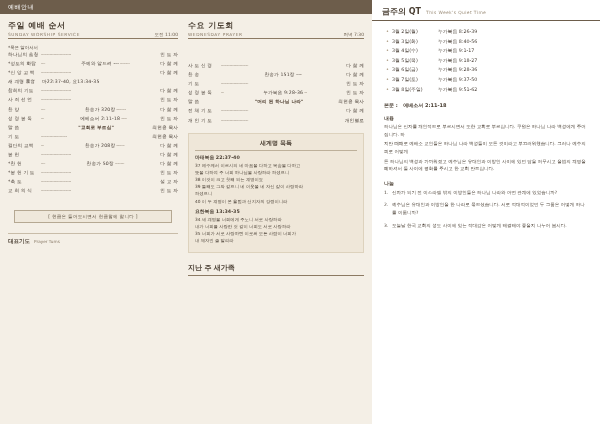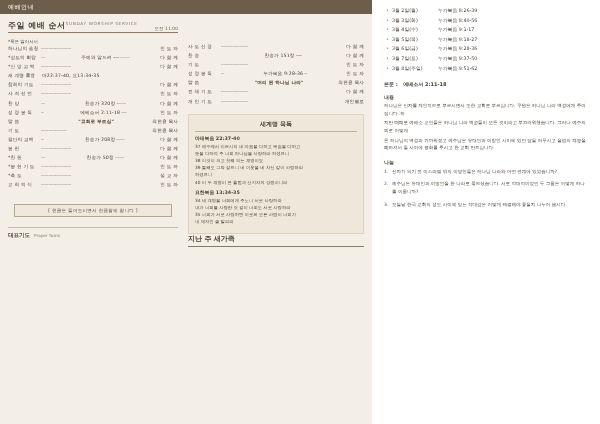--- a/index.html
+++ b/index.html
@@ -29,21 +29,21 @@
     letter-spacing:.5px;
   }
   .cols{display:flex;padding:6px 8px 0 8px;box-sizing:border-box;}
   .col{width:50%;box-sizing:border-box;}
   .col.left-col{padding-right:8px;}
   .col.right-col{padding-left:2px;}
   .sec-title-row{display:flex;align-items:flex-end;justify-content:space-between;border-bottom:1px solid #8c7a63;padding-bottom:1px;}
   .sec-title-ko{font-size:8px;color:#4a3f33;font-weight:bold;letter-spacing:.5px;}
   .sec-title-en{font-size:4.3px;color:#8a7b68;letter-spacing:.6px;margin-top:1px;}
   .sec-time{font-size:4.5px;color:#6a5c4b;}
-  .titles-wrap{display:flex;flex-direction:row;}
+  .titles-wrap{display:flex;flex-direction:column;}
   .order-list{margin-top:6px;}
   .order-row{display:flex;align-items:baseline;font-size:4.6px;line-height:9.1px;color:#4a4038;white-space:nowrap;}
   .o-name{width:32px;flex:none;letter-spacing:.2px;}
   .o-dots{flex:1;overflow:hidden;color:#9c9083;letter-spacing:-0.3px;padding:0 1px;}
   .o-val{flex:none;text-align:right;color:#4a4038;letter-spacing:.2px;}
   .note{font-size:4.4px;color:#5a5046;margin-top:3px;}
   .center-note{text-align:center;font-weight:bold;color:#4a3a2c;}
   .offering-box{
     margin:14px 6px 0 6px;
     border:1px solid #b5a892;
@@ -67,21 +67,21 @@
     margin-top:8px;
     background:#efe7d9;
     border:1px solid #ddd2bd;
     padding:5px 6px 7px 6px;
     box-sizing:border-box;
   }
   .verse-title{font-size:6px;font-weight:bold;color:#4a3f33;text-align:center;border-bottom:1px solid #bdb09a;padding-bottom:2px;margin-bottom:3px;}
   .verse-ref{font-size:4.8px;font-weight:bold;color:#4a3f33;margin-bottom:2px;}
   .verse-line{font-size:4.3px;line-height:7.2px;color:#4f453a;}
   .verse-gap{height:3px;}
-  .subsec{}
+  .subsec{margin-top:10px;}
   .subsec-title{font-size:7px;font-weight:bold;color:#4a3f33;border-bottom:1px solid #8c7a63;padding-bottom:2px;}
   
   .right{
     width:228px;height:424px;
     background:#ffffff;
     box-sizing:border-box;
     padding:0;
     position:relative;
   }
   .r-head{
@@ -226,20 +226,27 @@
 
         <div class="offering-box">[ 현금은 들어오시면서 헌금함에 합니다 ]</div>
 
         <div class="prayer-turns">
           <span class="pt-ko">대표기도</span>
           <span class="pt-en">Prayer Turns</span>
         </div>
       </div>
 
       <div class="col right-col">
+        <div class="sec-title-row">
+          <div class="titles-wrap">
+            <div class="sec-title-ko">수요 기도회</div>
+            <div class="sec-title-en">WEDNESDAY PRAYER</div>
+          </div>
+          <div class="sec-time">저녁 7:30</div>
+        </div>
 
         <div class="order-list" style="margin-top:22px;">
           <div class="order-row">
             <span class="o-name">사 도 신 경</span>
             <span class="o-dots">--------------------</span>
             <span class="o-val">다 함 께</span>
           </div>
           <div class="order-row">
             <span class="o-name">찬    송</span>
             <span class="o-val" style="flex:1;text-align:center;">찬송가 151장 ---</span>
@@ -292,20 +299,24 @@
         </div>
 
         <div class="subsec">
           <div class="subsec-title">지난 주 새가족</div>
         </div>
       </div>
     </div>
   </div>
 
   <div class="right">
+    <div class="r-head">
+      <span class="r-head-ko">금주의 QT</span>
+      <span class="r-head-en">This Week's Quiet Time</span>
+    </div>
 
     <div class="qt-list">
       <div class="qt-row">
         <span class="qt-bullet">•</span>
         <span class="qt-date">3월 2일(월)</span>
         <span class="qt-ref">누가복음 8:26-39</span>
       </div>
       <div class="qt-row">
         <span class="qt-bullet">•</span>
         <span class="qt-date">3월 3일(화)</span>

